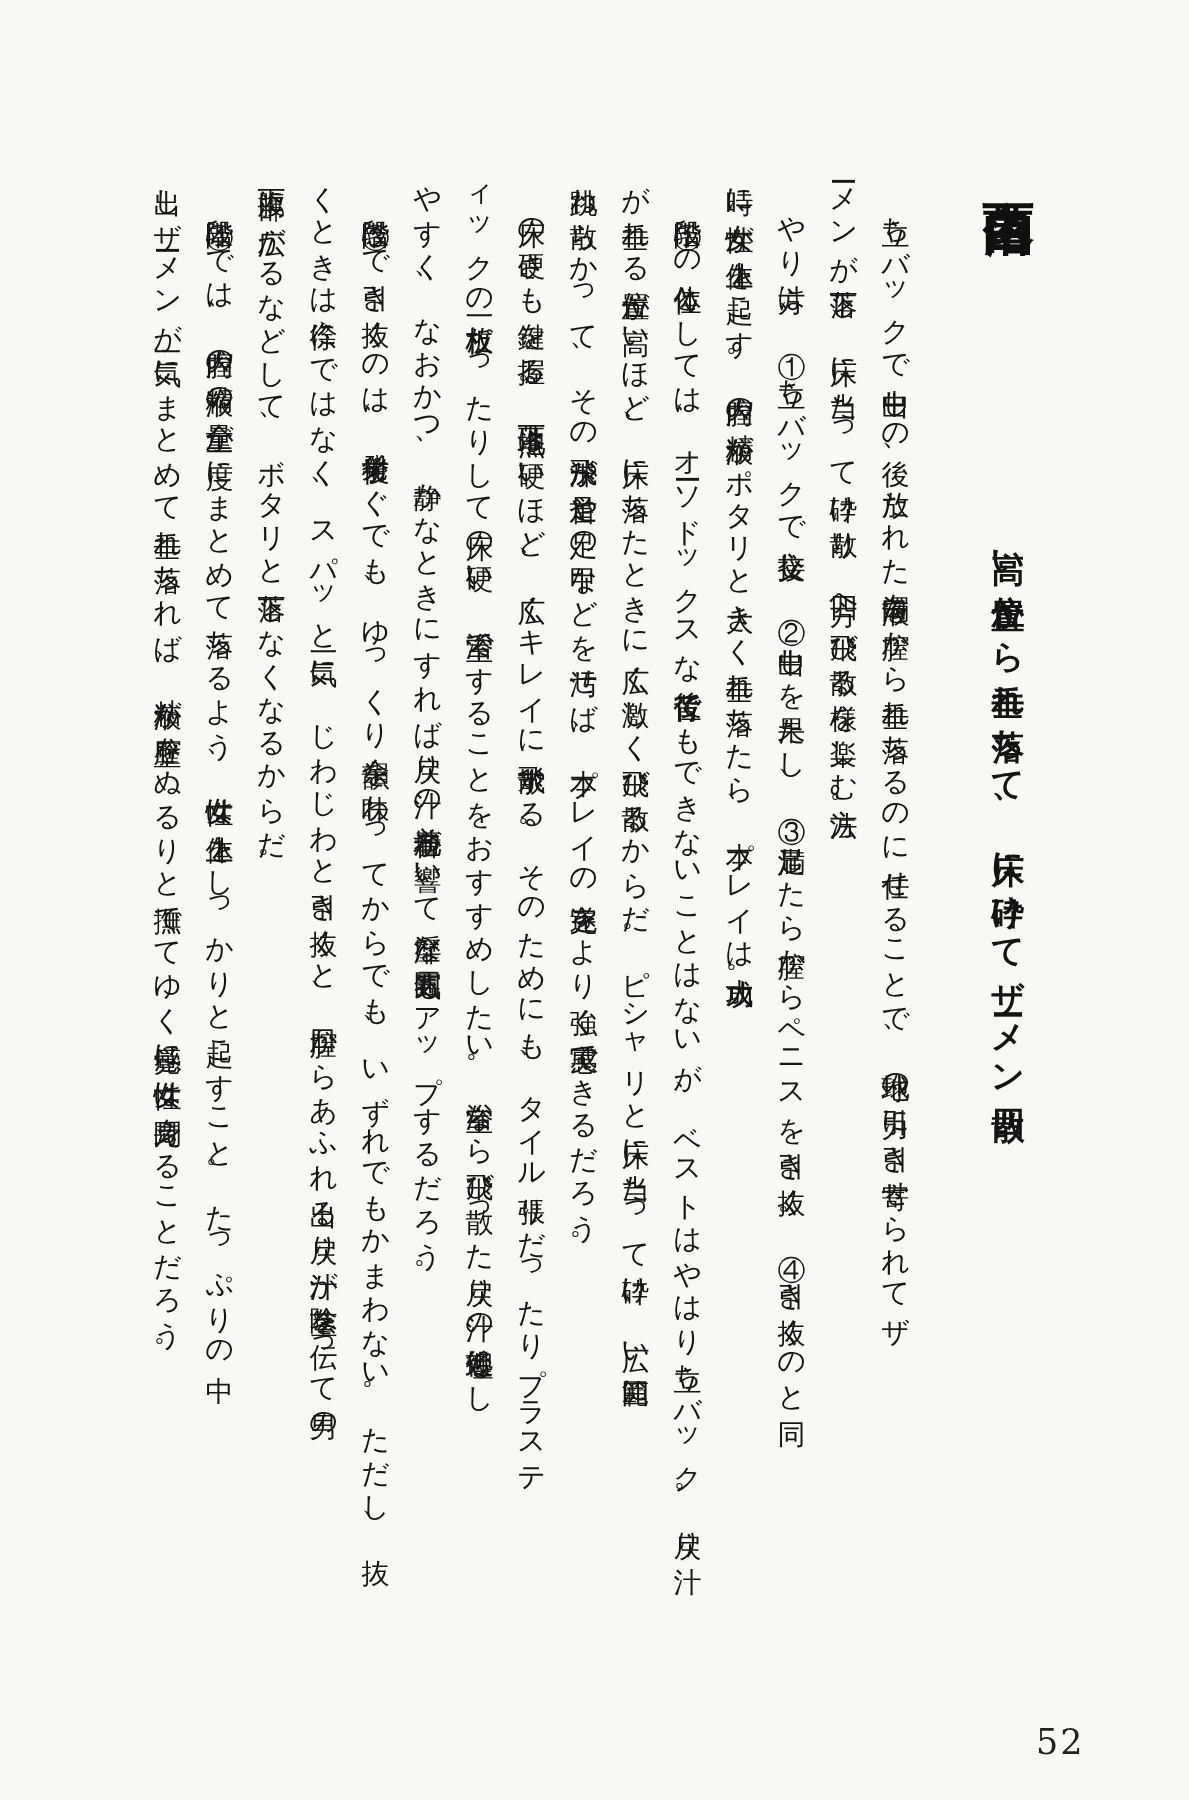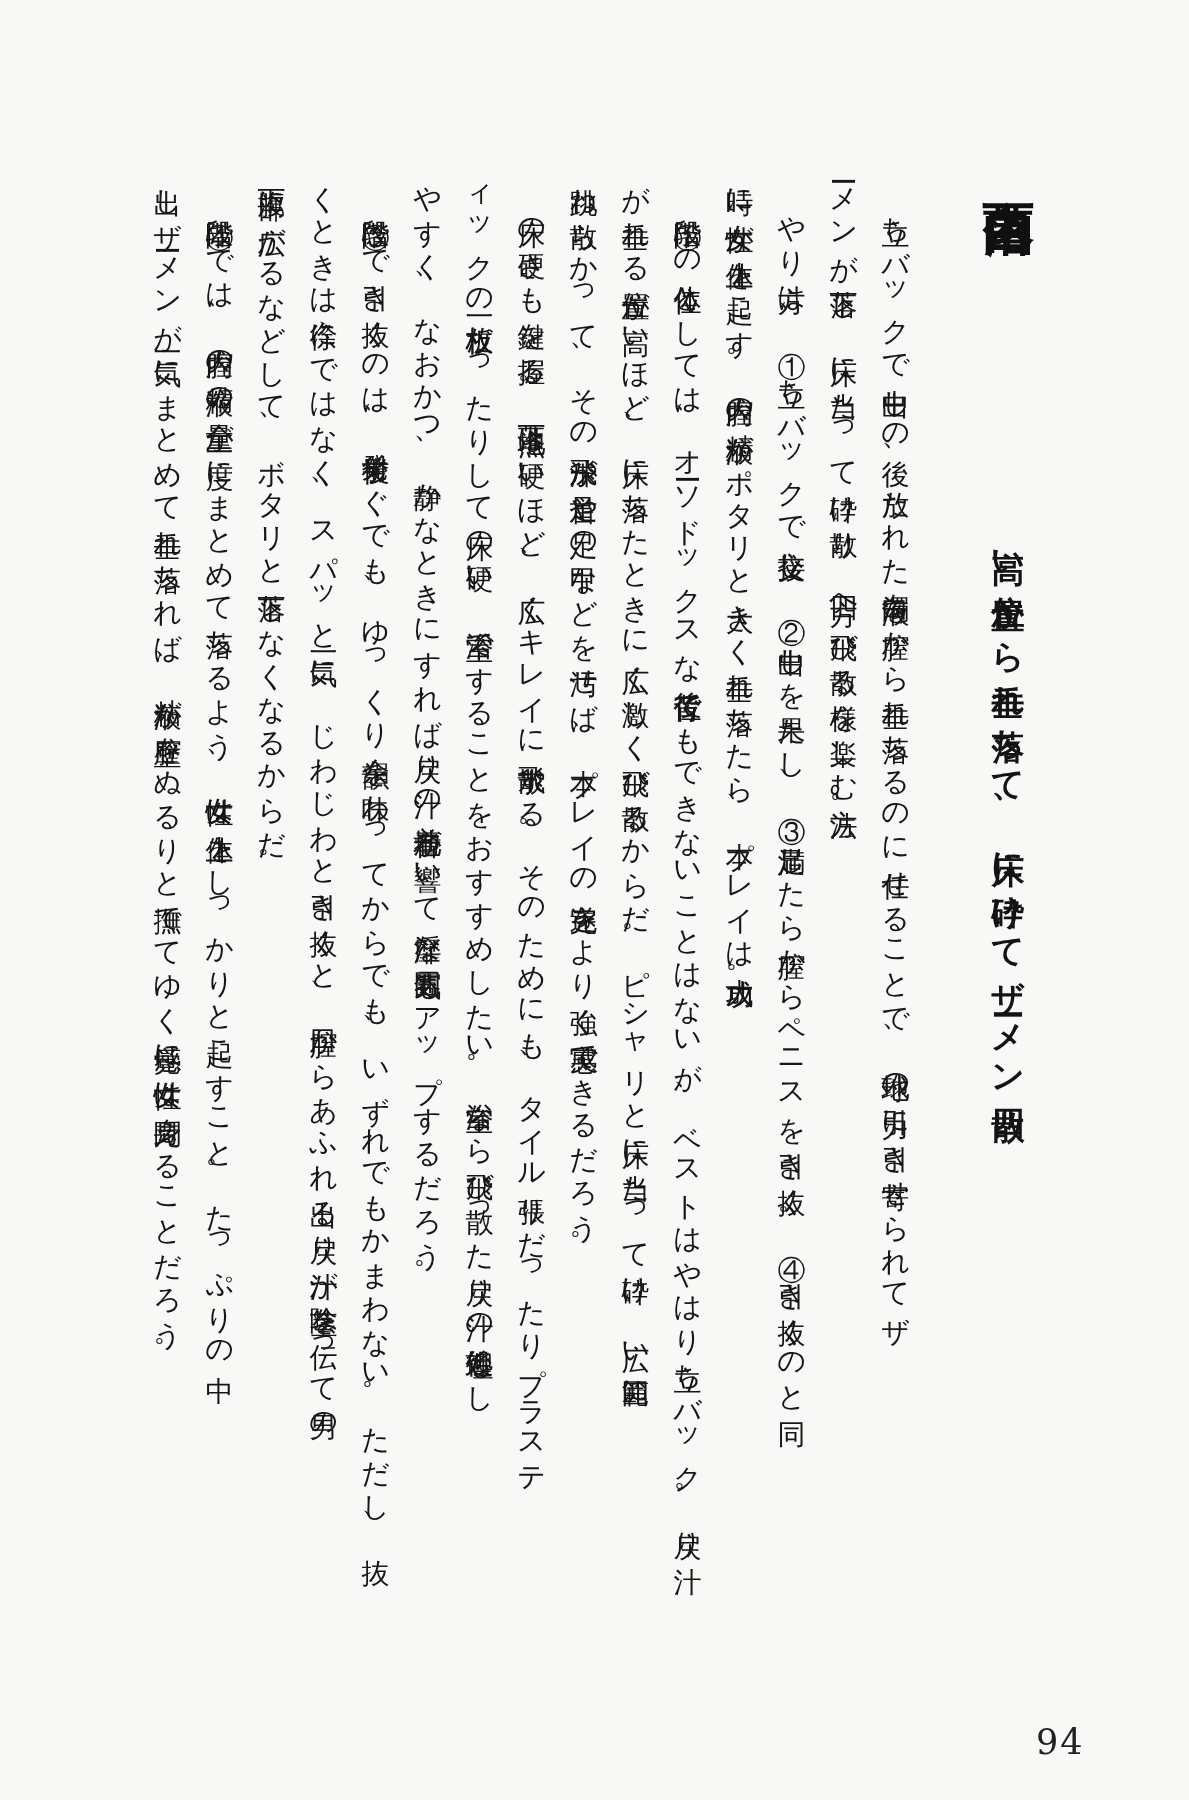--- a/index.html
+++ b/index.html
@@ -92,14 +92,14 @@
       <div class="bline indent">床の硬さも鍵を握る。落下地点は硬いほど、広くキレイに飛散する。そのためにも、タイル張りだったりプラステ</div>
       <div class="bline">ィックの一枚板だったりして床の硬い、浴室ですることをおすすめしたい。浴室なら飛び散った戻り汁の後処理もし</div>
       <div class="bline">やすく、なおかつ、静かなときにすれば戻り汁の着地音が響いて淫靡な雰囲気もアップするだろう。</div>
       <div class="bline indent">段階③で引き抜くのは、発射後すぐでも、ゆっくり余韻を味わってからでも、いずれでもかまわない。ただし、抜</div>
       <div class="bline">くときは徐々にではなく、スパッと一気に。じわじわと引き抜くと、膣口からあふれ出る戻り汁が陰茎を伝って男の</div>
       <div class="bline">下腹部に広がるなどして、ボタリと落下しなくなるからだ。</div>
       <div class="bline indent">段階④では、膣内の精液の全量が一度にまとめて落ちるよう、女性は上体をしっかりと起こすこと。たっぷりの中</div>
       <div class="bline">出しザーメンが一気にまとめて垂れ落ちれば、粘液が膣壁をぬるりと撫でてゆく感覚に女性は身悶えることだろう。</div>
     </div>
 
-  <div class="pagenum">94</div>
+  <div class="pagenum">52</div>
 </div>
 
 </body></html>

